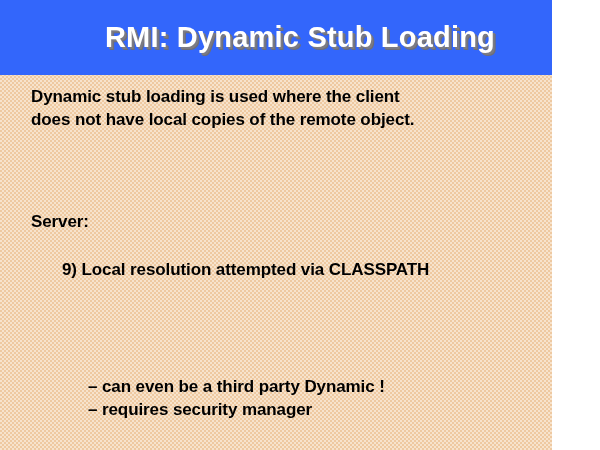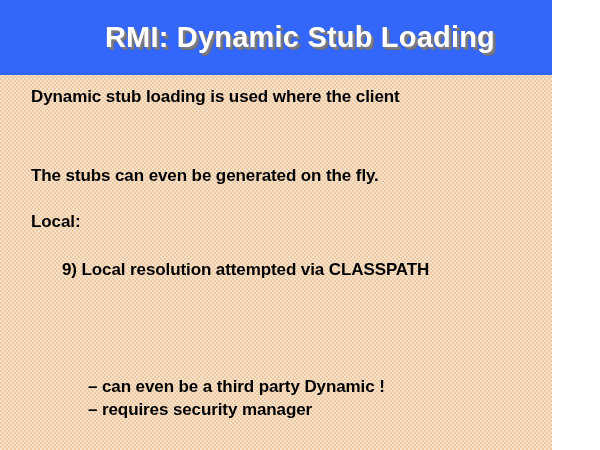--- a/index.html
+++ b/index.html
@@ -93,20 +93,20 @@
 <body>
 
 <div id="slide">
 
   <div id="header-band"></div>
 
   <div id="slide-title">RMI: Dynamic Stub Loading</div>
 
   <div id="body-area">
     <div class="line l1">Dynamic stub loading is used where the client</div>
-    <div class="line l3">The stubs can even be generated on the fly.</div>
-    <div class="line l4">Local:</div>
+    <div class="line l2">does not have local copies of the remote object.</div>
+    <div class="line l4">Server:</div>
     <div class="line l5">9) Local resolution attempted via CLASSPATH</div>
     <div class="line l9">– can even be a third party Dynamic !</div>
     <div class="line l10">– requires security manager</div>
   </div>
 
 </div>
 
 </body></html>

